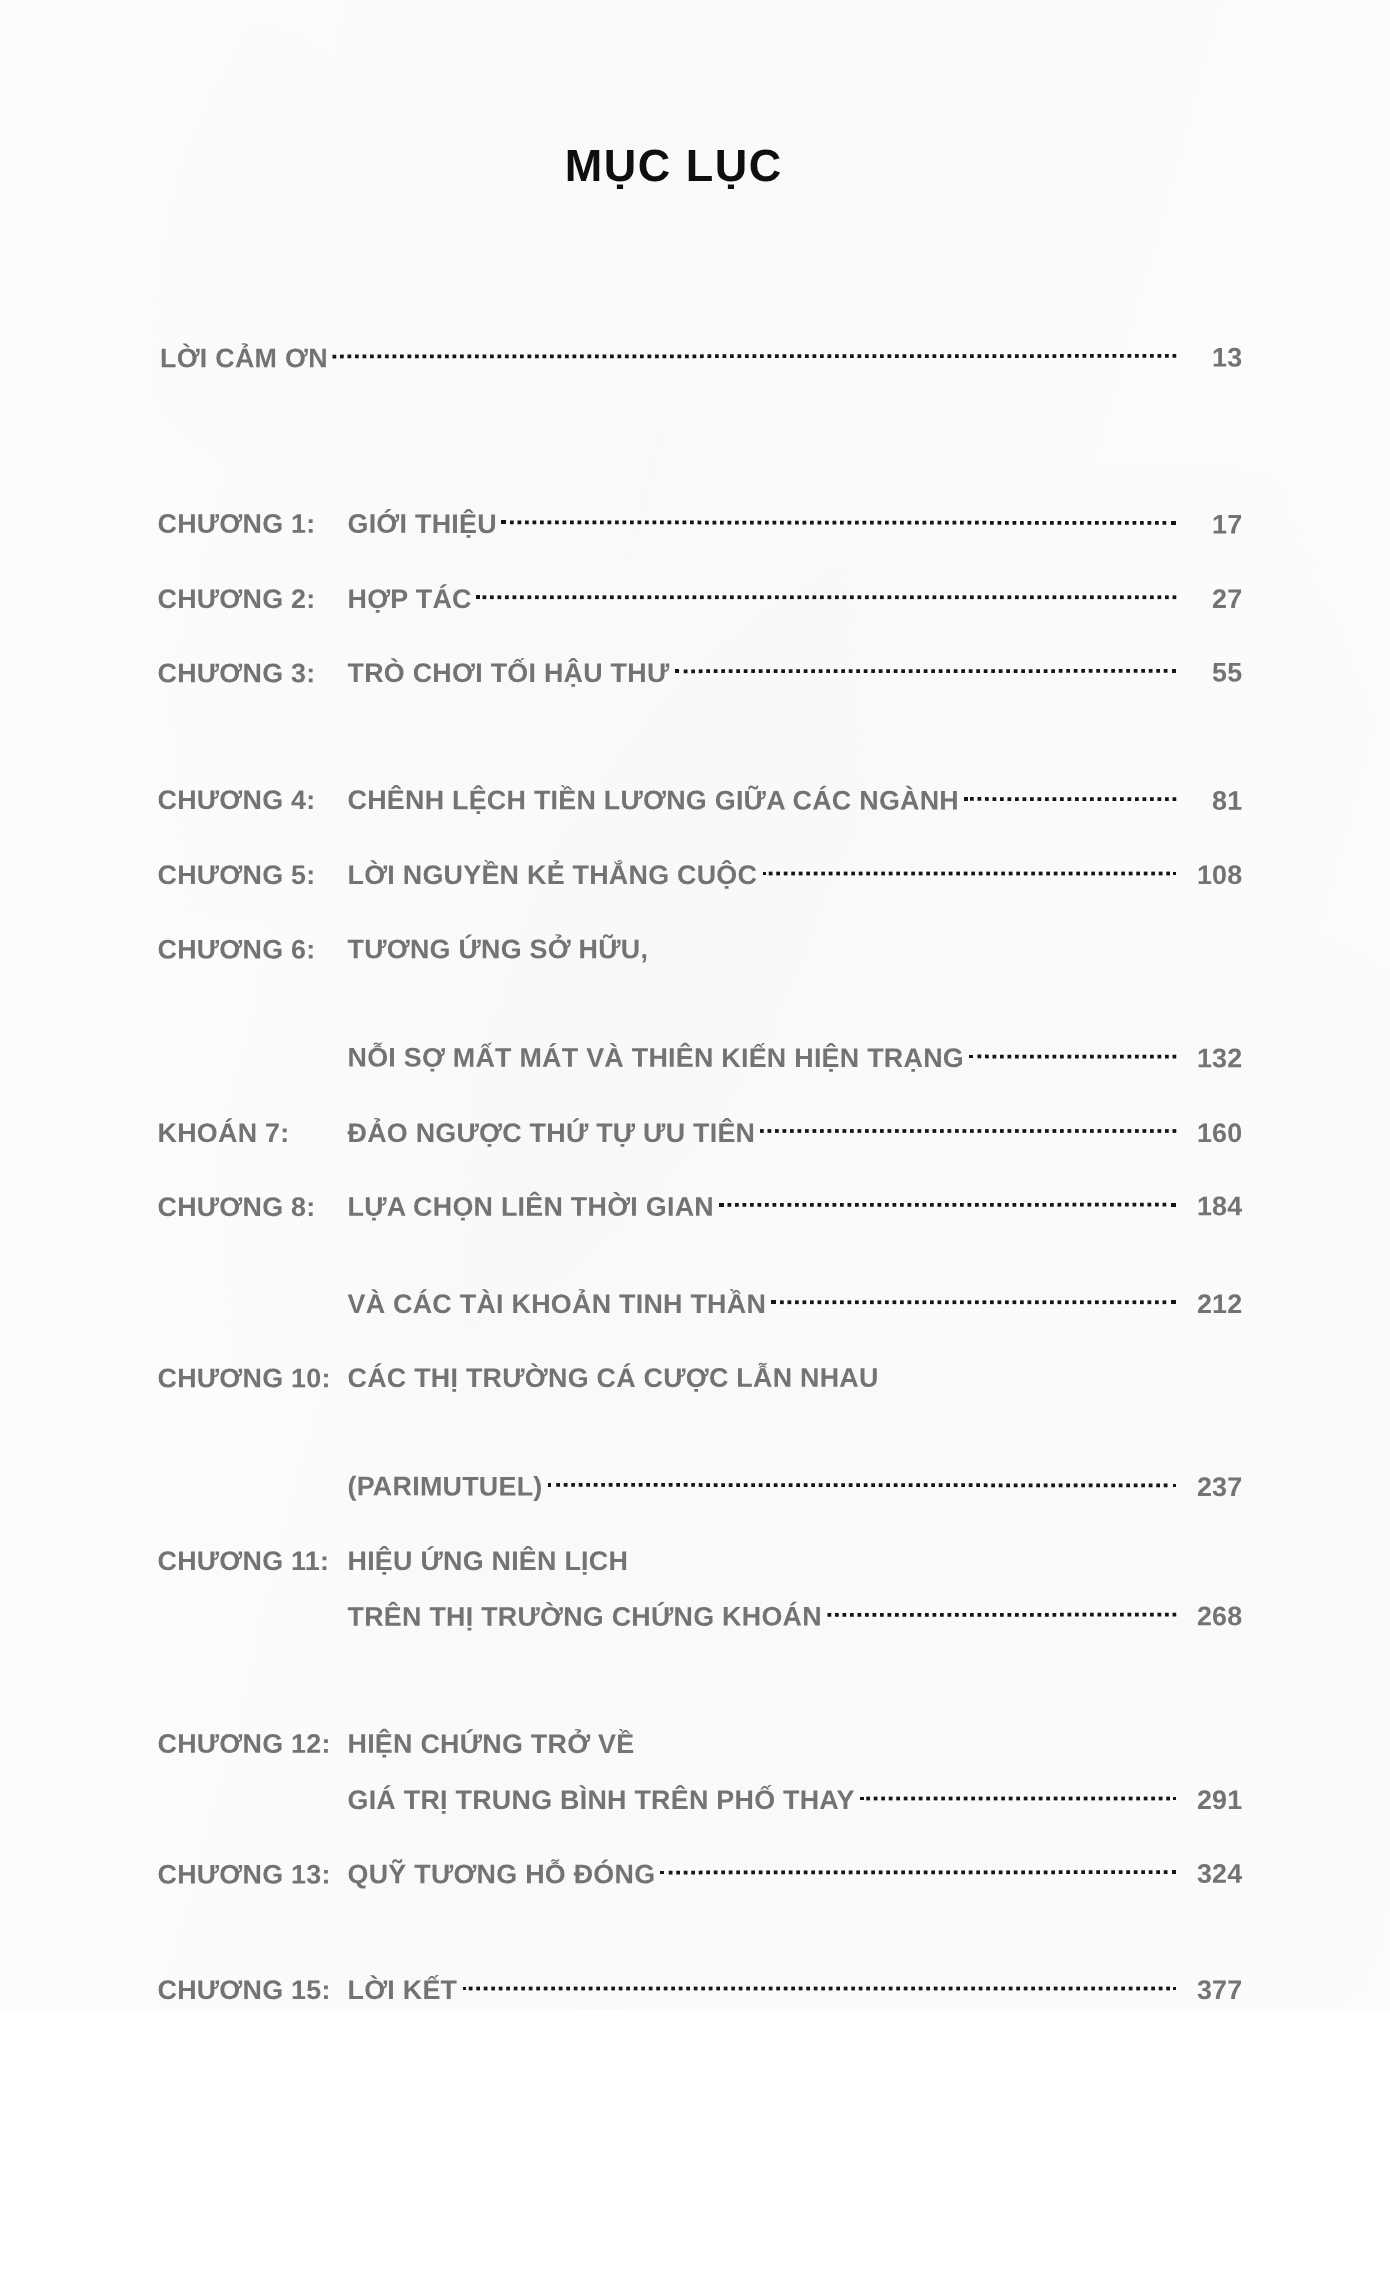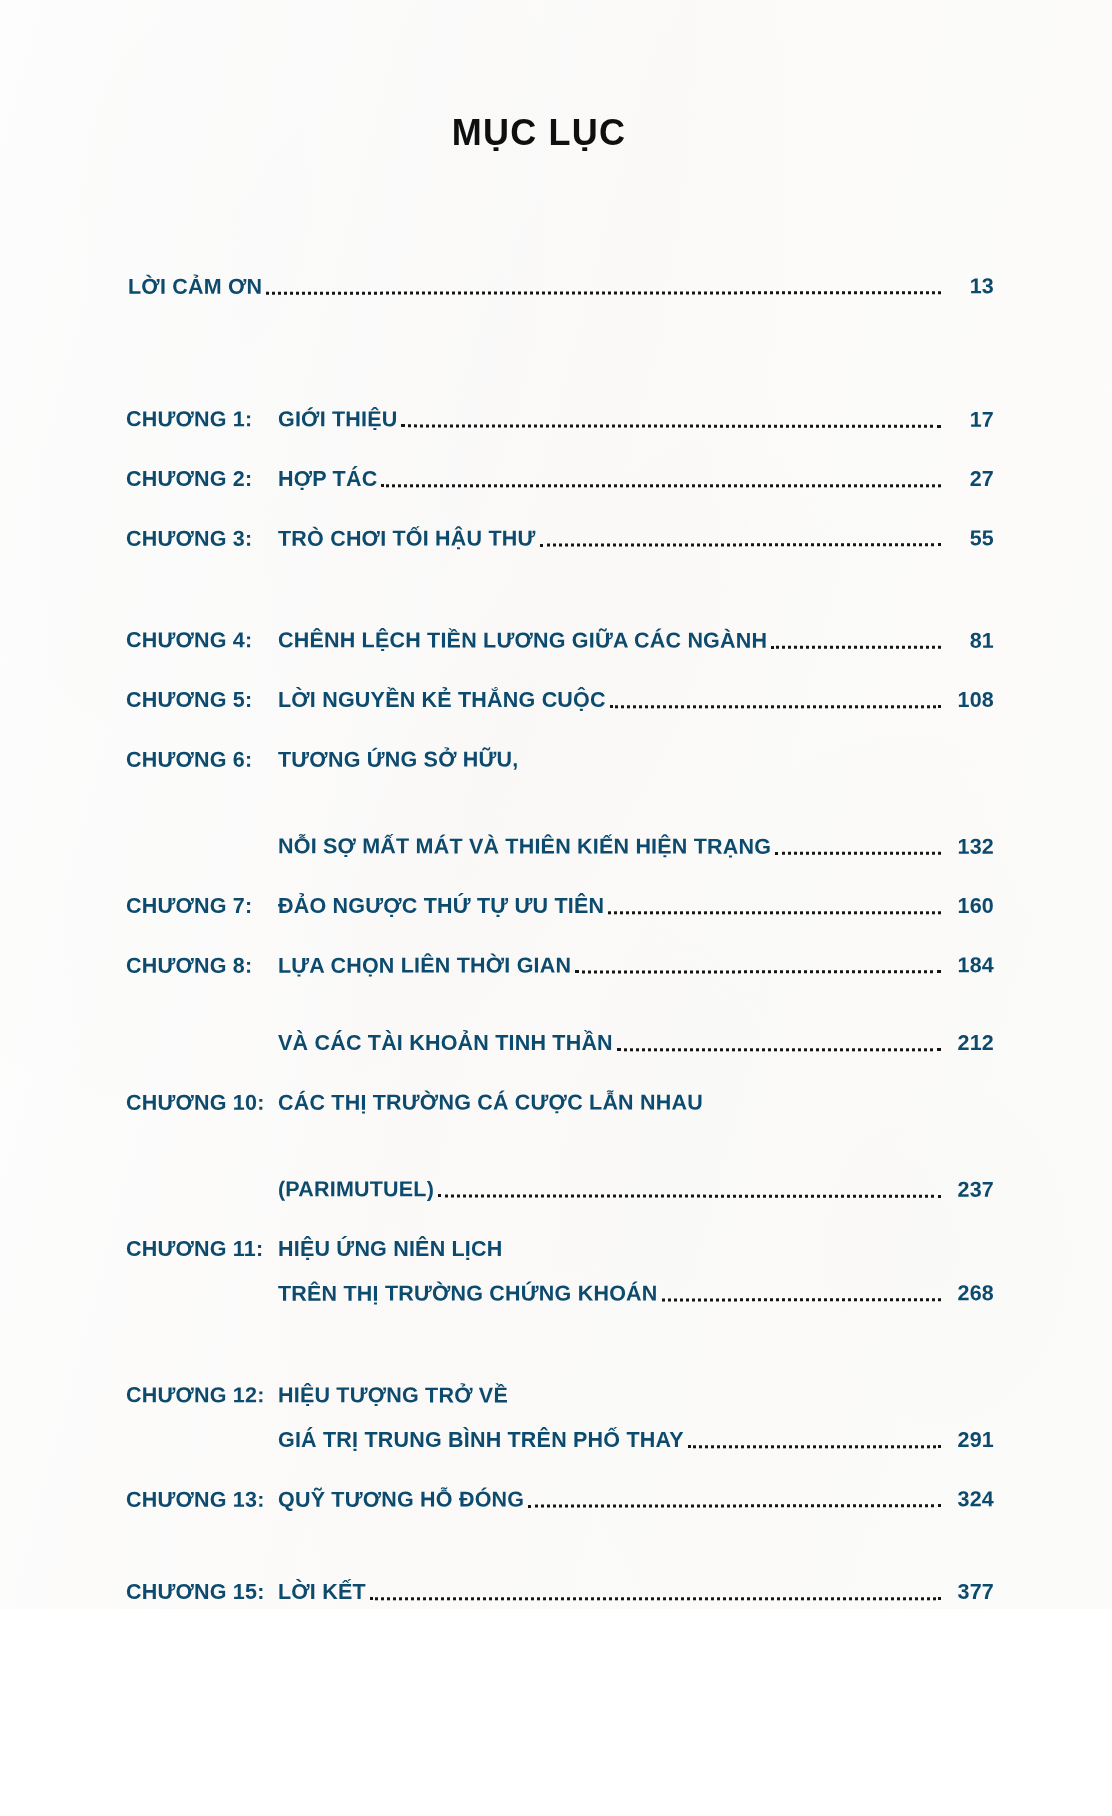--- a/index.html
+++ b/index.html
@@ -47,25 +47,25 @@
     font-stretch: condensed;
   }
 
   .toc-body {
     margin-top: 120px;
   }
 
   
   .entry {
     display: flex;
-    align-items: flex-end;
+    align-items: center;
     font-size: 21.5px;
     font-weight: 700;
     letter-spacing: 0.2px;
-    color: #0c4a6e;
+    color: #737373;
     white-space: nowrap;
   }
 
   .entry .num-col {
     flex: 0 0 auto;
     min-width: 150px;
     text-align: left;
   }
 
   .entry .title-col {
@@ -175,21 +175,21 @@
       <div class="row-space-sm"></div>
       <div class="entry cont jitter-b">
         <span class="num-col"></span>
         <span class="title-col">NỖI SỢ MẤT MÁT VÀ THIÊN KIẾN HIỆN TRẠNG</span>
         <span class="leader"></span>
         <span class="page-col">132</span>
       </div>
       <div class="row-space"></div>
 
       <div class="entry jitter-c">
-        <span class="num-col">CHƯƠNG 7:</span>
+        <span class="num-col">KHOÁN 7:</span>
         <span class="title-col">ĐẢO NGƯỢC THỨ TỰ ƯU TIÊN</span>
         <span class="leader"></span>
         <span class="page-col">160</span>
       </div>
       <div class="row-space"></div>
 
       <div class="entry jitter-a">
         <span class="num-col">CHƯƠNG 8:</span>
         <span class="title-col">LỰA CHỌN LIÊN THỜI GIAN</span>
         <span class="leader"></span>
@@ -227,21 +227,21 @@
       <div class="entry cont jitter-a">
         <span class="num-col"></span>
         <span class="title-col">TRÊN THỊ TRƯỜNG CHỨNG KHOÁN</span>
         <span class="leader"></span>
         <span class="page-col">268</span>
       </div>
       <div class="row-space"></div>
 
       <div class="entry jitter-b">
         <span class="num-col">CHƯƠNG 12:</span>
-        <span class="title-col">HIỆU TƯỢNG TRỞ VỀ</span>
+        <span class="title-col">HIỆN CHỨNG TRỞ VỀ</span>
       </div>
       <div class="row-space-sm"></div>
       <div class="entry cont jitter-c">
         <span class="num-col"></span>
         <span class="title-col">GIÁ TRỊ TRUNG BÌNH TRÊN PHỐ THAY</span>
         <span class="leader"></span>
         <span class="page-col">291</span>
       </div>
       <div class="row-space"></div>
 

